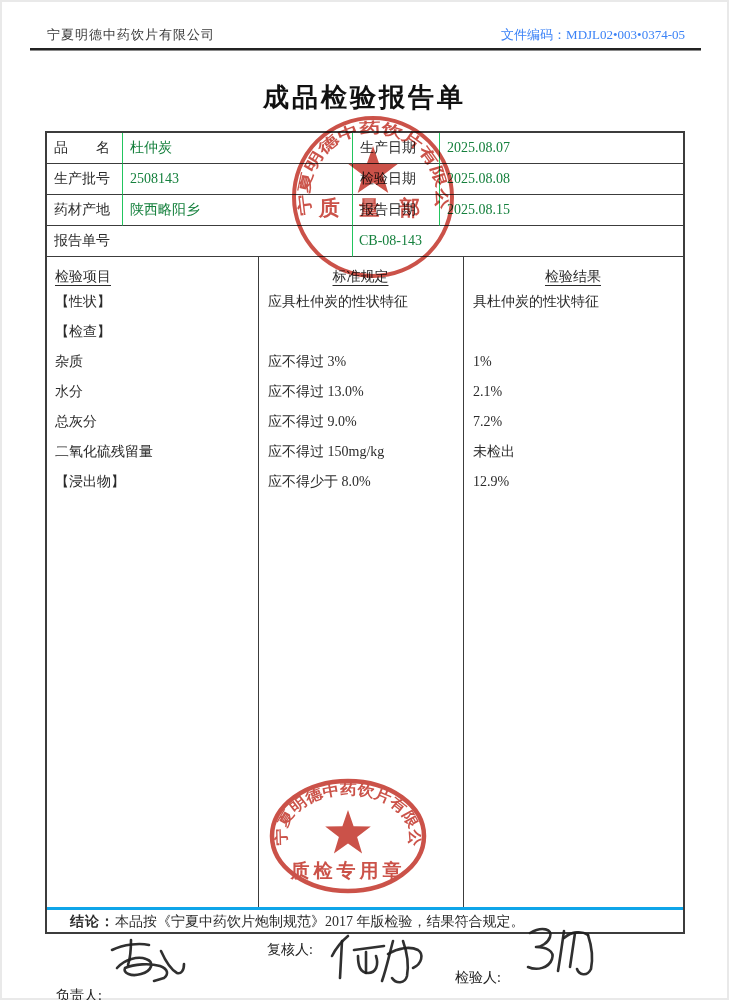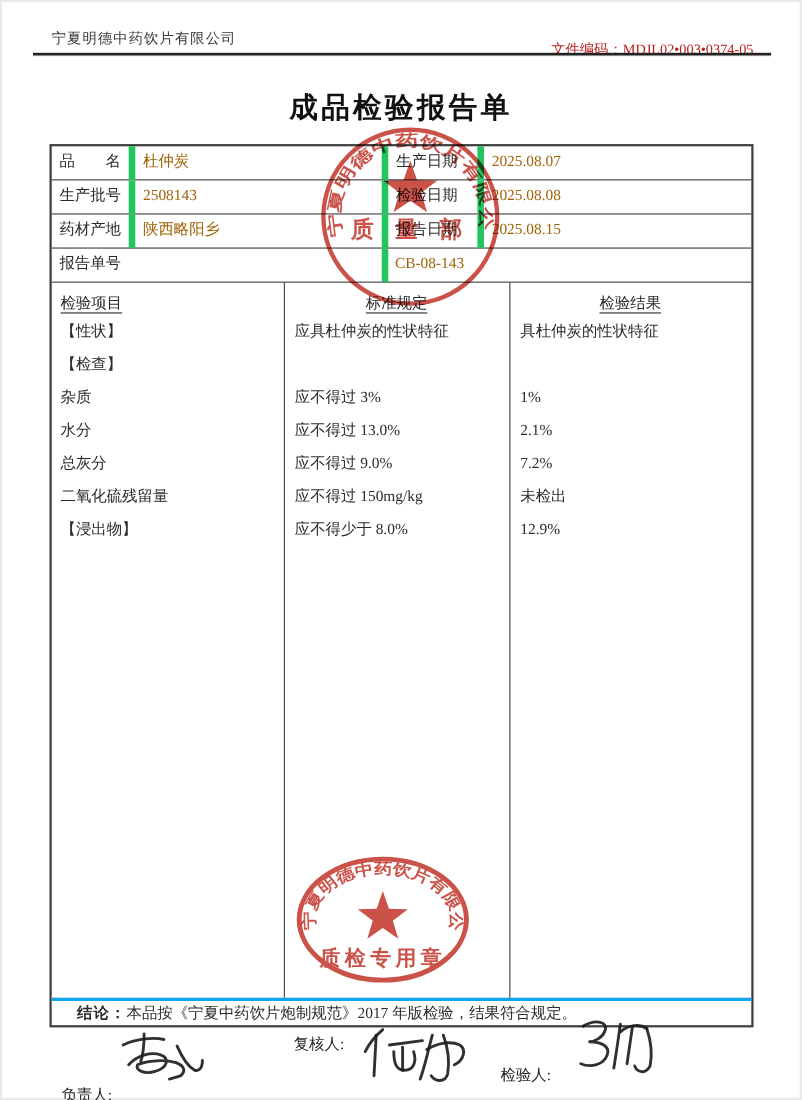--- a/index.html
+++ b/index.html
@@ -4,34 +4,34 @@
 <style>
   html,body{margin:0;padding:0;}
   body{
     width:729px;height:1000px;position:relative;background:#ffffff;
     font-family:"Liberation Serif","DejaVu Serif",serif;color:#2b2b2b;
     overflow:hidden;box-shadow:inset 0 0 0 2px #e9e9e9;
   }
   .abs{position:absolute;}
   
   .lh-left{left:47px;top:26px;font-size:13px;letter-spacing:1px;color:#3a3a3a;}
-  .lh-right{right:44px;top:36px;font-size:13px;color:#b91c1c;}
+  .lh-right{right:44px;top:26px;font-size:13px;color:#3b82f6;}
   .lh-rule{left:30px;right:28px;top:48px;height:3px;
     background:linear-gradient(#232323 0 62%,#ffffff 62% 72%,#8a8a8a 72% 100%);}
   
   .doc-title{left:0;right:0;top:80px;text-align:center;font-size:26px;font-weight:bold;
     letter-spacing:3px;color:#111;}
   
   .table-outer{left:45px;top:131px;width:636px;height:799px;border:2px solid #3c3c3c;background:transparent;}
   .info-table{display:grid;grid-template-columns:76px 230px 87px 243px;grid-auto-rows:31px;}
   .info-table .cell{box-sizing:border-box;border-bottom:1px solid #3c3c3c;font-size:14px;
     line-height:30px;padding-left:7px;white-space:nowrap;overflow:hidden;}
-  .cell.vr{border-right:6px solid #22c55e;}
+  .cell.vr{border-right:1px solid #22c55e;}
   .cell.span2{grid-column:span 2;}
-  .cell.val{color:#a16207;}
+  .cell.val{color:#15803d;}
   
   .main-section{position:relative;width:580px;height:650px;}
   .vline{position:absolute;top:0;bottom:0;width:1px;background:#3c3c3c;}
   .main-grid{position:absolute;left:0;top:0;right:0;display:grid;
     grid-template-columns:211px 205px 220px;grid-auto-rows:30px;}
   .main-grid .hcell{height:46px;line-height:40px;font-size:14px;}
   .main-grid .hcell span{text-decoration:underline;text-underline-offset:4px;}
   .main-grid .c1{padding-left:8px;}
   .main-grid .c2,.main-grid .c3{padding-left:10px;}
   .main-grid .hc2,.main-grid .hc3{text-align:center;height:46px;line-height:40px;font-size:14px;}

